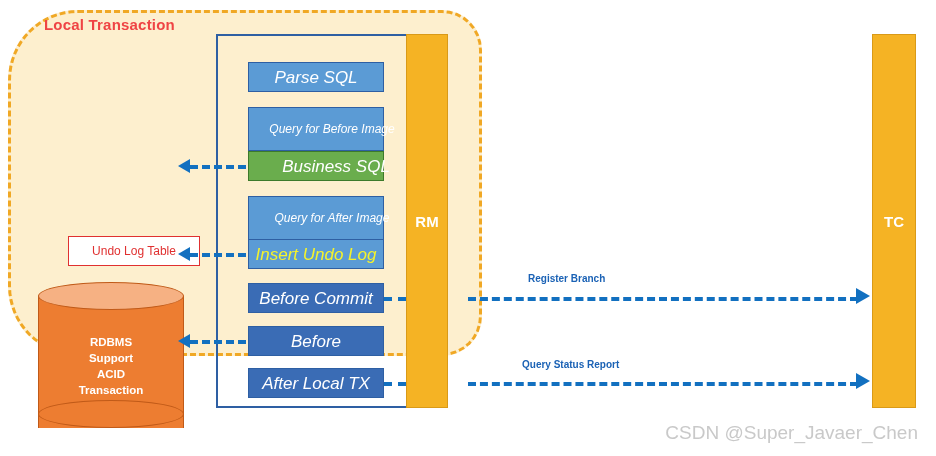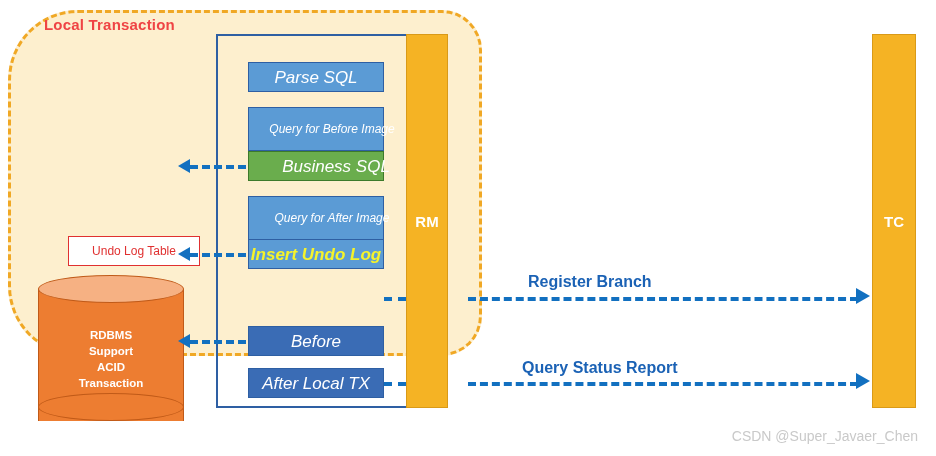--- a/index.html
+++ b/index.html
@@ -63,21 +63,21 @@
     font-size:11.5px;color:#222222;
   }
   .undo-table{
     position:absolute;left:48px;top:236px;width:132px;height:30px;
     background:#ffffff;border:1px solid #E03030;box-sizing:border-box;
     display:flex;align-items:center;justify-content:center;
     font-size:12px;color:#E03030;margin-left:20px;
   }
 
   
-  .db{position:absolute;left:38px;top:275px;width:146px;height:160px;padding-left:19px;}
+  .db{position:absolute;left:38px;top:282px;width:146px;height:160px;padding-left:19px;}
   .db-body{
     position:absolute;left:0;top:14px;width:146px;height:132px;
     background:#ED7D31;border-left:1px solid #C05A18;border-right:1px solid #C05A18;
     box-sizing:border-box;
   }
   .db-bottom{
     position:absolute;left:0;top:118px;width:146px;height:28px;
     background:#ED7D31;border:1px solid #C05A18;border-radius:50%;
     box-sizing:border-box;
   }
@@ -111,28 +111,28 @@
     position:absolute;width:0;height:0;
     border-top:7px solid transparent;border-bottom:7px solid transparent;
     border-right:12px solid #1270C0;
   }
   .arrow-right{
     position:absolute;width:0;height:0;
     border-top:8px solid transparent;border-bottom:8px solid transparent;
     border-left:14px solid #1270C0;
   }
   .flow-label{
-    position:absolute;font-size:16px;font-weight:bold;color:#1B62B5;
+    position:absolute;font-size:10px;font-weight:bold;color:#1B62B5;
     white-space:nowrap;
   }
 
   
   .watermark{
     position:absolute;right:18px;bottom:12px;
-    font-size:14px;color:#C9C9C9;white-space:nowrap;
+    font-size:19px;color:#C9C9C9;white-space:nowrap;
   }
 </style>
 </head>
 <body>
 
 <div id="stage">
 
   <div class="local-region"></div>
   <div class="local-region-label">Local Transaction</div>
 
@@ -164,24 +164,27 @@
     </div>
 
   <div class="step green big" style="top:151px;">
     <span>Business SQL</span>
     </div>
 
   <div class="step blue-light small" style="top:196px;">
     <span>Query for After Image</span>
     </div>
 
-  <div class="step blue-light big yellow-text" style="top:239px;font-weight:bold;">
+  <div class="step blue-light big yellow-text" style="top:239px;">
     <span>Insert Undo Log</span>
     </div>
 
+  <div class="step blue-dark big" style="top:283px;">
+    <span>Before Commit</span>
+    </div>
 
   <div class="step blue-dark big" style="top:326px;">
     <span>Before</span>
     </div>
 
   <div class="step blue-dark big" style="top:368px;">
     <span>After Local TX</span>
     </div>
 
   <div class="dash-h" style="left:190px;top:165px;width:56px;"></div>

